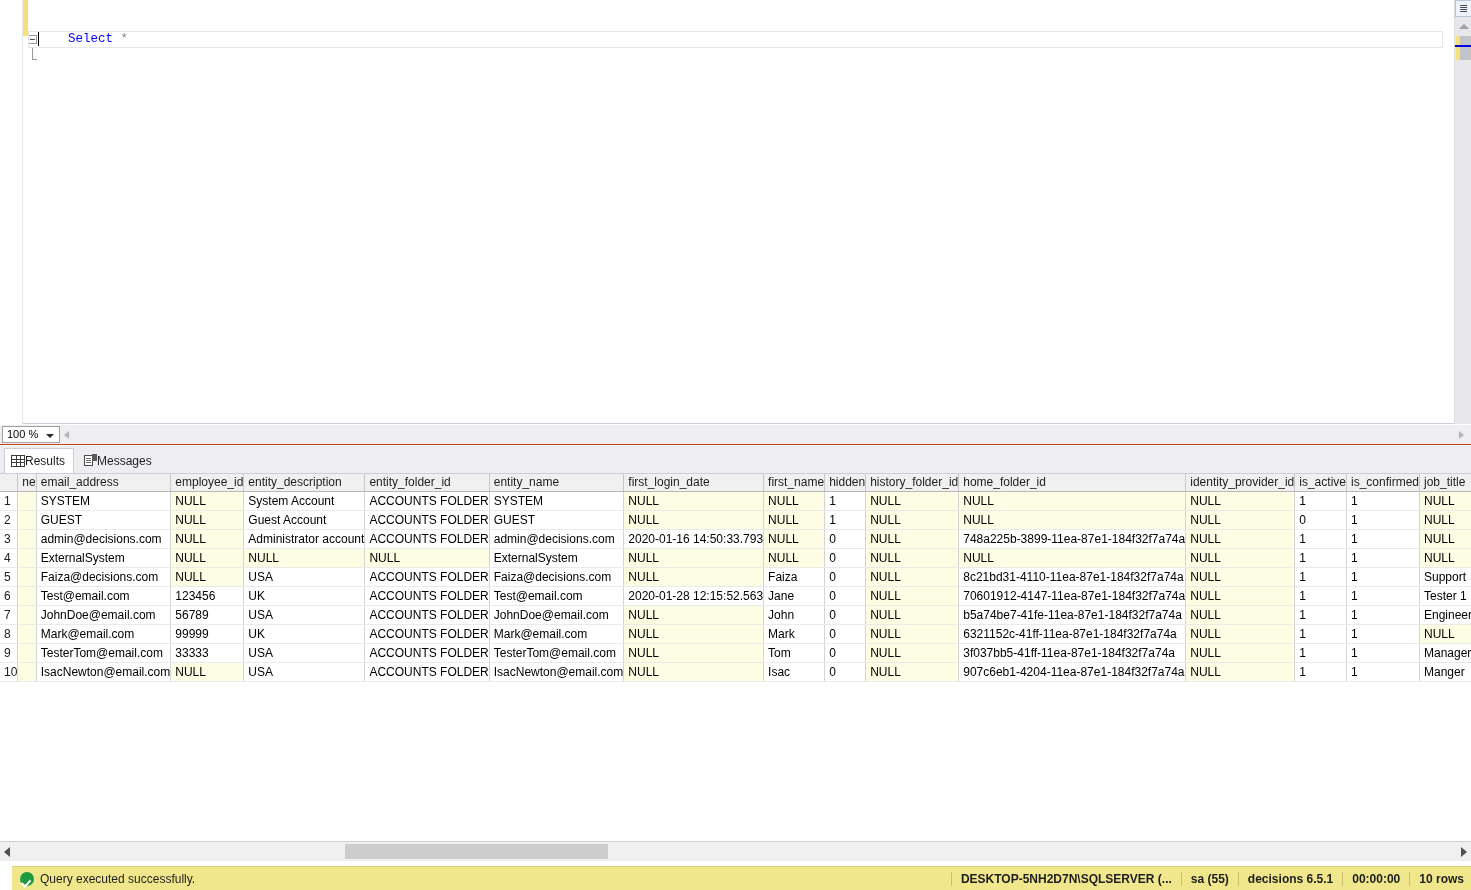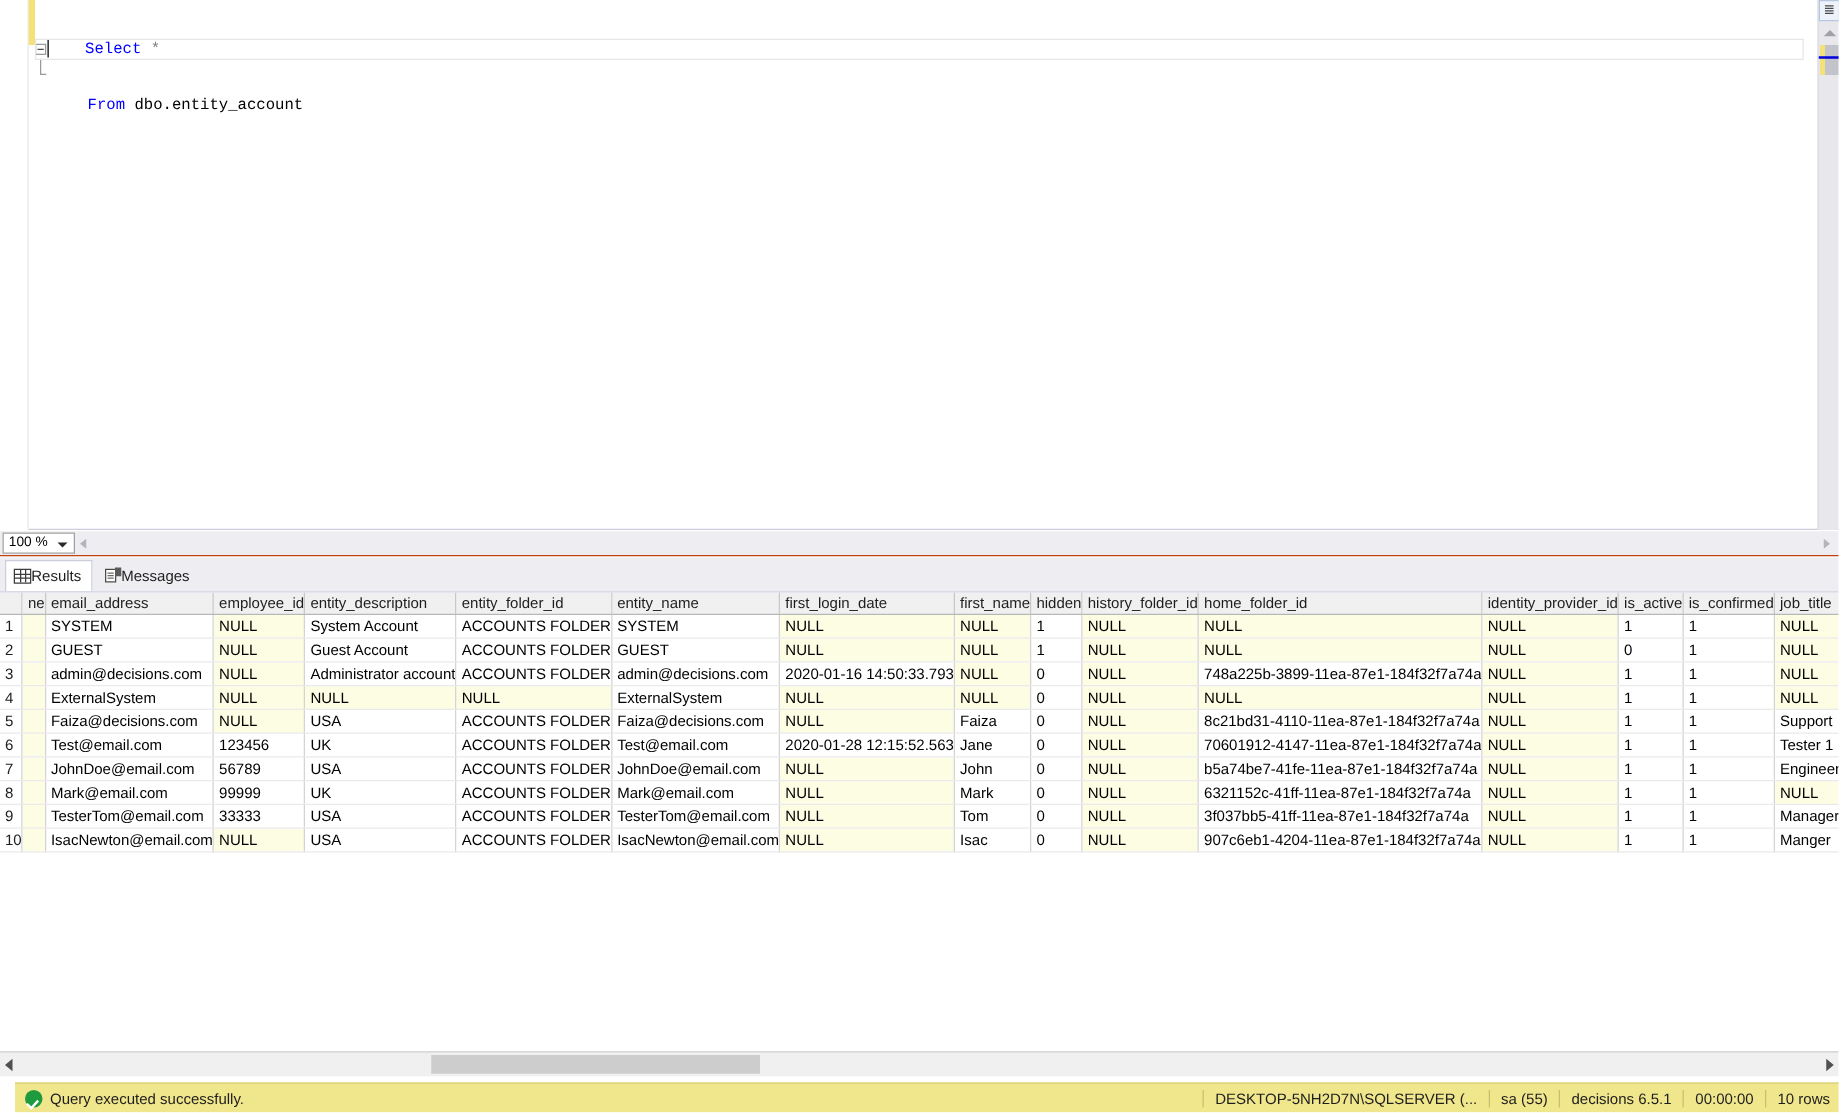--- a/index.html
+++ b/index.html
@@ -390,41 +390,39 @@
     position: absolute;
     right: 10px; top: 0;
     height: 23px;
     display: flex;
     align-items: center;
   }
   .sb-seg {
     padding: 0 9px;
     border-left: 1px solid #c9bf6f;
     line-height: 14px;
+    font-weight: bold;
   }
   .sb-seg:first-child { border-left: 1px solid #c9bf6f; }
 </style>
 </head>
 <body>
 
 <div id="app">
 
   <div class="editor-pane">
     <div class="editor-selection-margin"></div>
     <div class="editor-change-bar"></div>
 
     <div class="editor-code">
       <div class="code-line">
         <span class="outline-box"></span>
         <span class="outline-vline"></span>
         <span class="outline-hline"></span>
         <span class="code-text"><span class="kw">Select</span><span class="op"> *</span></span>
-      </div>
-      <div class="code-line">
-        <span class="code-text-indent"><span class="kw">From</span><span class="plain"> dbo.entity_account</span></span>
       </div>
     </div>
 
     <div class="current-line-box"></div>
     <div class="caret"></div>
 
     <div class="ed-vscroll">
       <div class="split-btn">≣</div>
       <div class="vs-arrow-up"></div>
       <div class="vs-thumb"></div>

